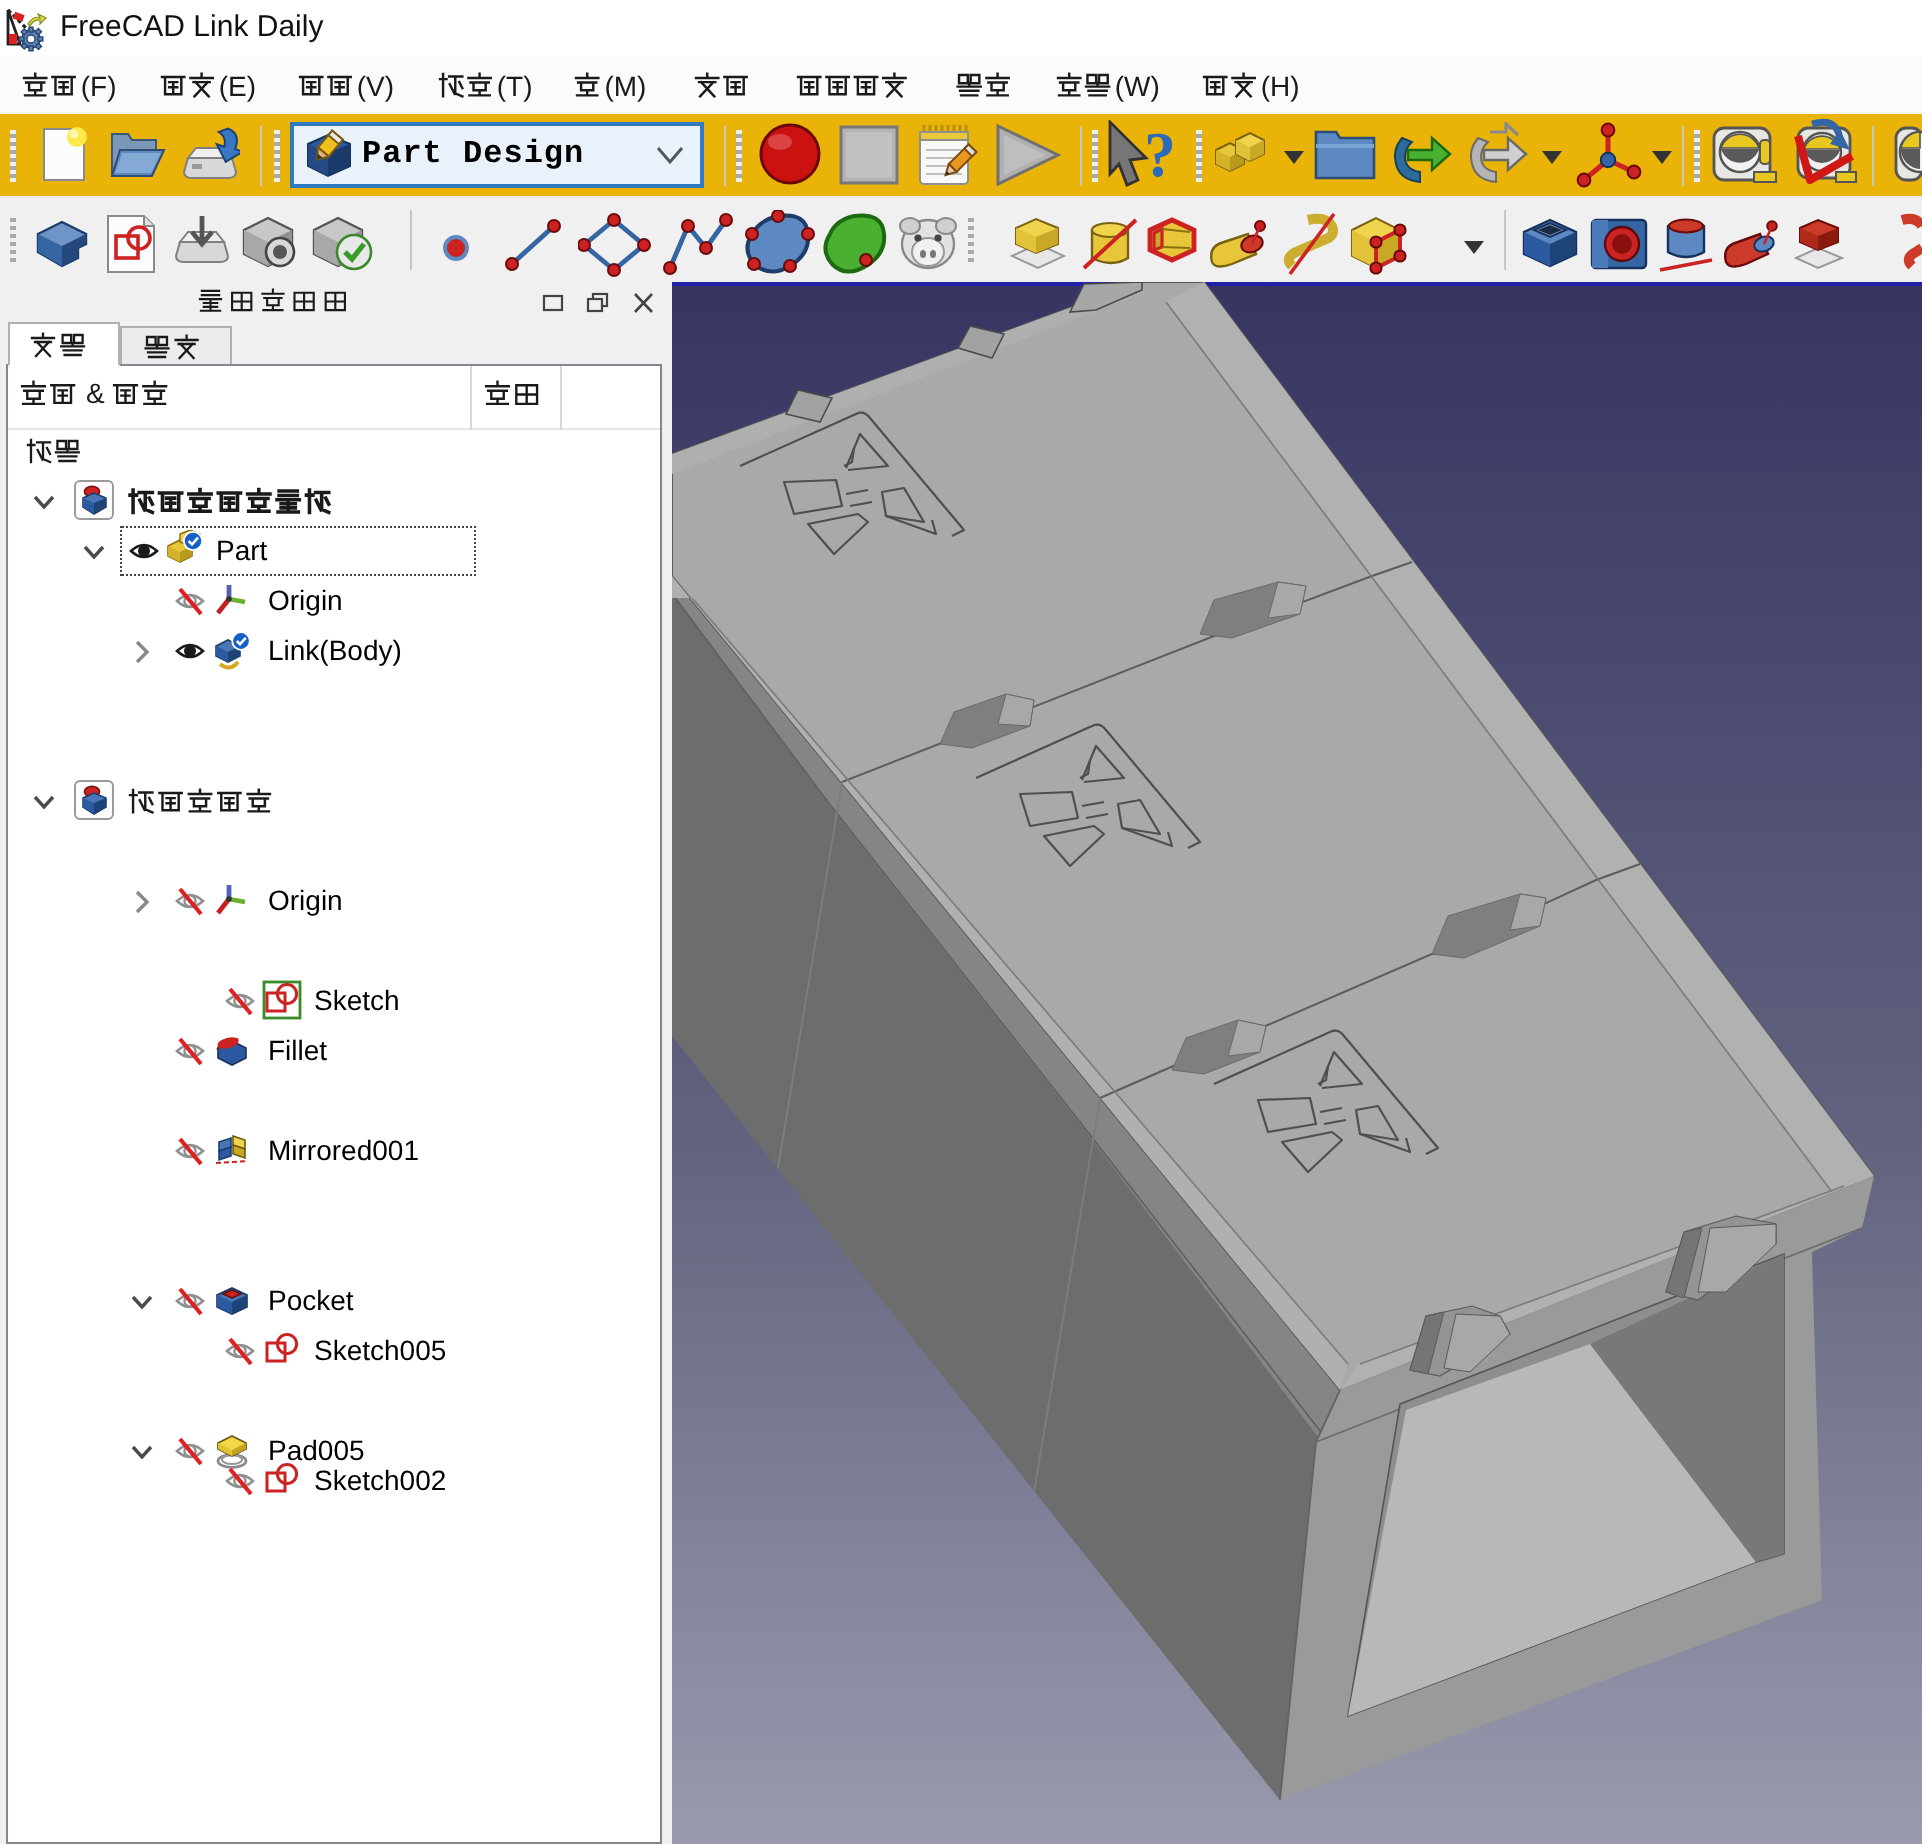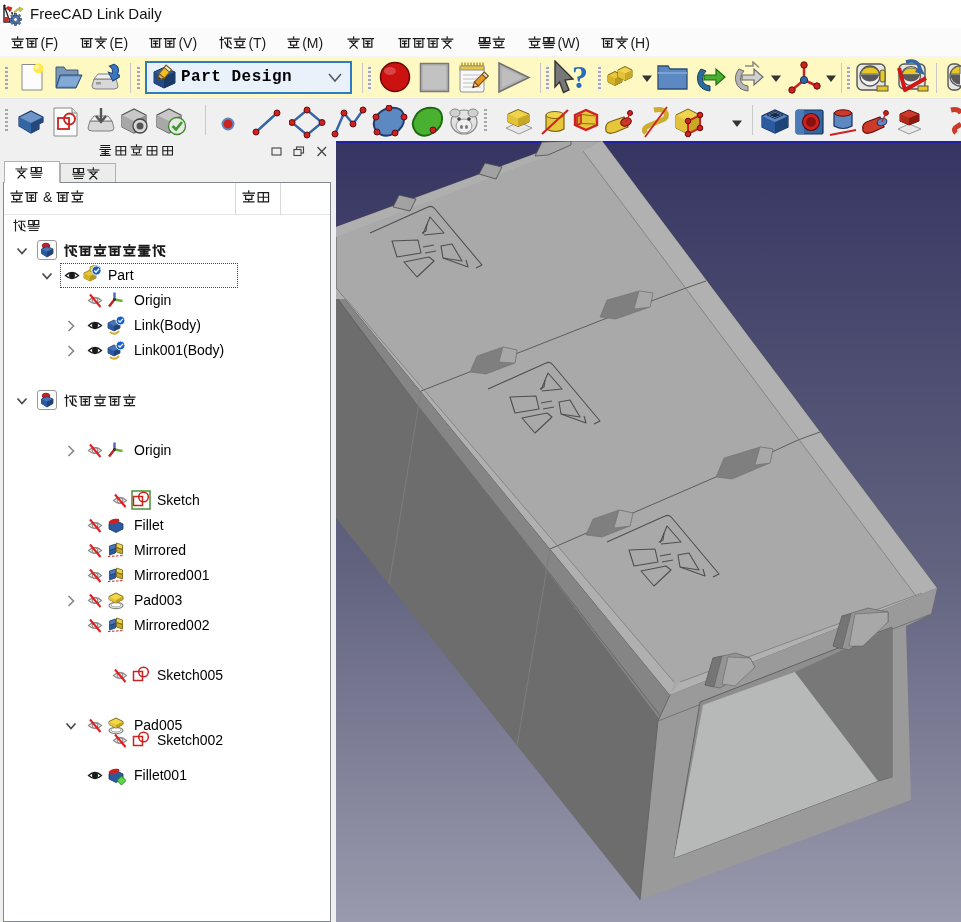--- a/index.html
+++ b/index.html
@@ -1,21 +1,21 @@
 <!DOCTYPE html>
 <html><head>
 <meta charset="utf-8">
 <style>
 * { margin:0; padding:0; box-sizing:border-box; }
 html,body { width:961px; height:922px; overflow:hidden; background:#f0f0f0;
   font-family:"Liberation Sans", sans-serif; }
 #titlebar { position:absolute; left:0; top:0; width:961px; height:28px; background:#ffffff; }
 #titlebar .ttext { position:absolute; left:30px; top:5px; font-size:15px; color:#111; }
 #menubar { position:absolute; left:0; top:28px; width:961px; height:28px; background:#fbfbfb; }
-#tb1 { position:absolute; left:0; top:56px; width:961px; height:42px; background:#fef9c3; border-top:1px solid #f5f5f5;}
+#tb1 { position:absolute; left:0; top:56px; width:961px; height:42px; background:#eab308; border-top:1px solid #f5f5f5;}
 #tb2 { position:absolute; left:0; top:98px; width:961px; height:43px; background:#f0f0f0; border-top:1px solid #e6e6e6; }
 .grip { position:absolute; top:8px; width:3px; height:26px;
   background-image:repeating-linear-gradient(#f0f0f0 0 2px, #a8a8a8 2px 4px); }
 .tsep { position:absolute; top:6px; width:1px; height:30px; background:#c8c8c8; }
 .tbtn { position:absolute; }
 #panel { position:absolute; left:0; top:141px; width:335px; height:781px; background:#f0f0f0; }
 .pbtn { position:absolute; top:5px; width:12px; height:11px; color:#444; font-size:11px; line-height:10px;}
 .tab { position:absolute; top:20px; height:22px; font-size:13px; text-align:center;
   border:1px solid #b0b0b0; line-height:21px; }
 #tab1 { left:4px; width:56px; background:#fff; border-bottom:1px solid #fff; z-index:3;}
@@ -642,32 +642,20 @@
             <use href="#i-chevr"></use>
           </svg>
           <svg class="eye" style="left:83px" width="17" height="17">
             <use href="#i-eye"></use>
           </svg>
           <svg class="ico" style="left:102px" width="20" height="20">
             <use href="#i-link"></use>
           </svg>
           <span class="lbl" style="left:130px">Link(Body)</span>
         </div>
-<div class="trow" style="top:130px">
-          <svg class="chev" style="left:59px" width="16" height="16">
-            <use href="#i-chevr"></use>
-          </svg>
-          <svg class="eye" style="left:83px" width="17" height="17">
-            <use href="#i-eye"></use>
-          </svg>
-          <svg class="ico" style="left:102px" width="20" height="20">
-            <use href="#i-link"></use>
-          </svg>
-          <span class="lbl" style="left:130px">Link001(Body)</span>
-        </div>
 <div class="trow" style="top:180px">
           <svg class="chev" style="left:10px" width="16" height="16">
             <use href="#i-chevd"></use>
           </svg>
           <svg class="ico" style="left:33px" width="20" height="20">
             <use href="#i-asm"></use>
           </svg>
           <svg style="position:absolute;left:60px;top:5px" width="75" height="15">
             <g fill="none" stroke="#1a1a1a" stroke-width="1.2" stroke-linecap="square">
               <path d="M2.5 1 V12 M1 3.5 H4.2 M5.5 2.2 H12 M8.5 2.2 V10.5 M8.5 10.5 L12 12 M5.8 6 L8.2 10.8 M10.5 5 L12 8" transform="translate(0.0,1.0) scale(1.015)"></path>
@@ -702,58 +690,40 @@
         </div>
 <div class="trow" style="top:305px">
           <svg class="eye" style="left:83px" width="17" height="17">
             <use href="#i-eyex"></use>
           </svg>
           <svg class="ico" style="left:102px" width="20" height="20">
             <use href="#i-fillet"></use>
           </svg>
           <span class="lbl" style="left:130px">Fillet</span>
         </div>
-<div class="trow" style="top:330px">
-          <svg class="eye" style="left:83px" width="17" height="17">
-            <use href="#i-eyex"></use>
-          </svg>
-          <svg class="ico" style="left:102px" width="20" height="20">
-            <use href="#i-mirror"></use>
-          </svg>
-          <span class="lbl" style="left:130px">Mirrored</span>
-        </div>
 <div class="trow" style="top:355px">
           <svg class="eye" style="left:83px" width="17" height="17">
             <use href="#i-eyex"></use>
           </svg>
           <svg class="ico" style="left:102px" width="20" height="20">
             <use href="#i-mirror"></use>
           </svg>
           <span class="lbl" style="left:130px">Mirrored001</span>
         </div>
-<div class="trow" style="top:380px">
+<div class="trow" style="top:430px">
           <svg class="chev" style="left:59px" width="16" height="16">
-            <use href="#i-chevr"></use>
+            <use href="#i-chevd"></use>
           </svg>
           <svg class="eye" style="left:83px" width="17" height="17">
             <use href="#i-eyex"></use>
           </svg>
           <svg class="ico" style="left:102px" width="20" height="20">
-            <use href="#i-pad"></use>
-          </svg>
-          <span class="lbl" style="left:130px">Pad003</span>
-        </div>
-<div class="trow" style="top:405px">
-          <svg class="eye" style="left:83px" width="17" height="17">
-            <use href="#i-eyex"></use>
-          </svg>
-          <svg class="ico" style="left:102px" width="20" height="20">
-            <use href="#i-mirror"></use>
-          </svg>
-          <span class="lbl" style="left:130px">Mirrored002</span>
+            <use href="#i-pocket"></use>
+          </svg>
+          <span class="lbl" style="left:130px">Pocket</span>
         </div>
 <div class="trow" style="top:455px">
           <svg class="eye" style="left:108px" width="17" height="17">
             <use href="#i-eyex"></use>
           </svg>
           <svg class="ico" style="left:127px" width="20" height="20">
             <use href="#i-sketch"></use>
           </svg>
           <span class="lbl" style="left:153px">Sketch005</span>
         </div>
@@ -770,30 +740,20 @@
           <span class="lbl" style="left:130px">Pad005</span>
         </div>
 <div class="trow" style="top:520px">
           <svg class="eye" style="left:108px" width="17" height="17">
             <use href="#i-eyex"></use>
           </svg>
           <svg class="ico" style="left:127px" width="20" height="20">
             <use href="#i-sketch"></use>
           </svg>
           <span class="lbl" style="left:153px">Sketch002</span>
-        </div>
-<div class="trow" style="top:555px">
-          <svg class="eye" style="left:83px" width="17" height="17">
-            <use href="#i-eye"></use>
-          </svg>
-          <svg class="ico" style="left:102px" width="20" height="20">
-            <use href="#i-fillet"></use>
-            <use href="#i-tag" x="11" y="11"></use>
-          </svg>
-          <span class="lbl" style="left:130px">Fillet001</span>
         </div>
     </div>
   </div>
 </div>
 <div id="viewport">
 <svg width="625" height="781" viewBox="0 0 625 781">
 <defs>
 <linearGradient id="sky" x1="0" y1="0" x2="0" y2="1">
   <stop offset="0" stop-color="#363562"></stop>
   <stop offset="0.55" stop-color="#62637f"></stop>

